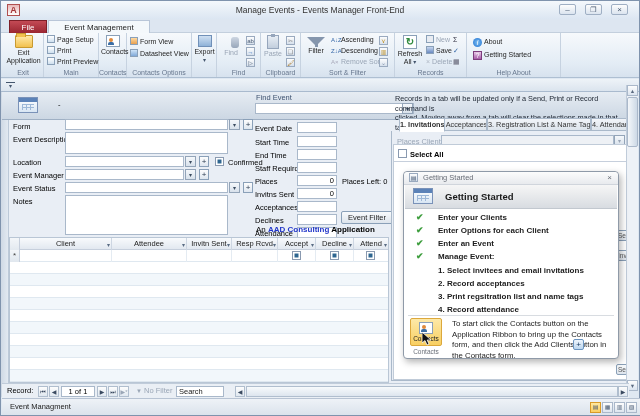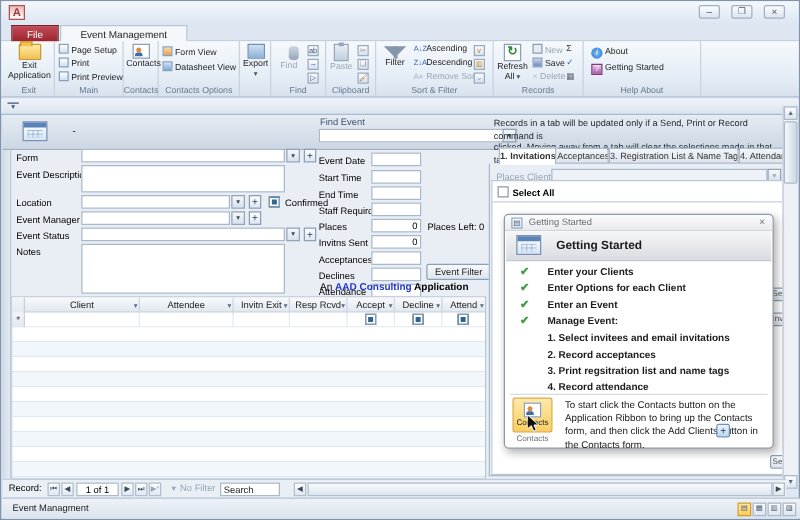--- a/index.html
+++ b/index.html
@@ -138,20 +138,21 @@
   .viewbtn.active { background:linear-gradient(#ffe8a0,#fccf5e); border-color:#d89a28; }
   .cursor-svg { position:absolute; z-index:20; }
 </style>
 </head>
 <body>
 
 <div id="window">
 
   <div class="titlebar">
     <div class="app-icon">A</div>
+    <div class="win-title">Manage Events  -  Events Manager Front-End</div>
     <div class="winbtn" style="left:558px">–</div>
     <div class="winbtn" style="left:584px;font-size:7px">❐</div>
     <div class="winbtn" style="left:610px">×</div>
     <div class="minibtn" style="left:550px">▴</div>
     <div class="help-circle" style="left:565px">?</div>
     <div class="minibtn" style="left:580px">–</div>
     <div class="minibtn" style="left:594px;font-size:6px">❐</div>
     <div class="minibtn" style="left:608px">×</div>
   </div>
 
@@ -318,21 +319,21 @@
   <div class="inp num" style="left:296px;top:226px;width:40px"></div>
 
   <div class="btn" style="left:340px;top:210px;width:52px;height:13px;line-height:12px">Event Filter</div>
   <div class="brand" style="left:255px;top:224px"><span>An </span><b class="blue">AAD Consulting</b><b> Application</b></div>
 
   <div class="grid">
     <div class="ghead">
       <div class="gcell rowsel" style="left:0;width:10px"></div>
       <div class="gcell" style="left:10px;width:92px"><span>Client</span><span class="da">▾</span></div>
       <div class="gcell" style="left:102px;width:75px"><span>Attendee</span><span class="da">▾</span></div>
-      <div class="gcell" style="left:177px;width:45px"><span>Invitn Exit</span><span class="da">▾</span></div>
+      <div class="gcell" style="left:177px;width:45px"><span>Invitn Sent</span><span class="da">▾</span></div>
       <div class="gcell" style="left:222px;width:46px"><span>Resp Rcvd</span><span class="da">▾</span></div>
       <div class="gcell" style="left:268px;width:38px"><span>Accept</span><span class="da">▾</span></div>
       <div class="gcell" style="left:306px;width:38px"><span>Decline</span><span class="da">▾</span></div>
       <div class="gcell" style="left:344px;width:34px;border-right:none"><span>Attend</span><span class="da">▾</span></div>
     </div>
     <div class="grow-new">
       <div class="ncell rowsel" style="left:0;width:10px;text-align:center;font-size:8px;line-height:11px;color:#444">*</div>
       <div class="ncell" style="left:10px;width:92px"></div>
       <div class="ncell" style="left:102px;width:75px"></div>
       <div class="ncell" style="left:177px;width:45px"></div>

